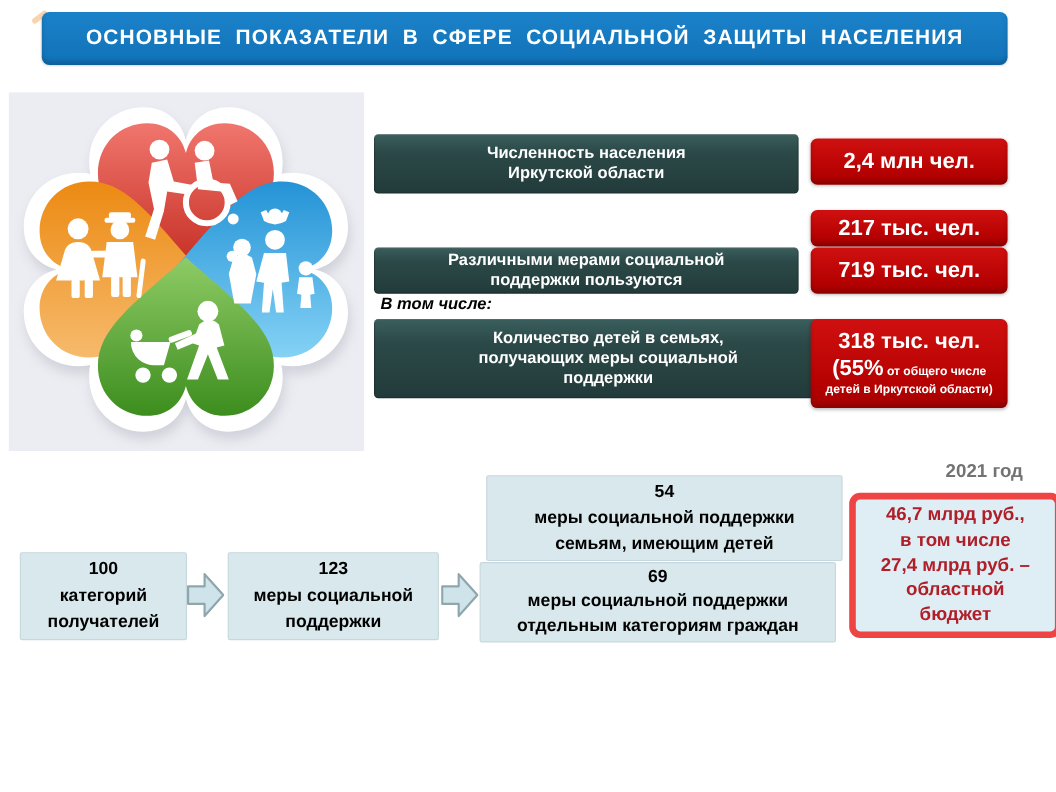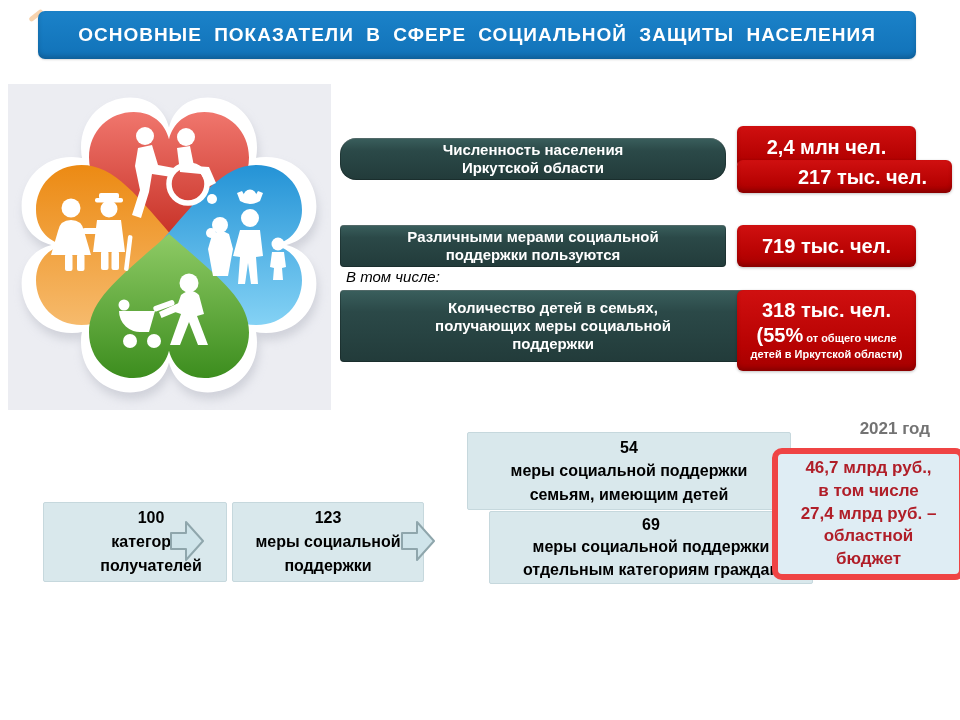--- a/index.html
+++ b/index.html
@@ -33,32 +33,32 @@
   .value-box{
     position:absolute;left:737px;width:179px;border-radius:6px;
     background:linear-gradient(#d01010,#b70202 70%,#a50000);
     box-shadow:inset 0 -3px 4px rgba(0,0,0,.18), 0 1px 3px rgba(0,0,0,.25);
     color:#fff;font-weight:bold;font-size:20px;text-align:center;
     display:flex;flex-direction:column;align-items:center;justify-content:center;line-height:1.1;
   }
   .value-note{font-size:11px;line-height:1.25;margin-top:2px;font-weight:bold;padding:0 6px;}
   .value-note .note-lead{font-size:20px;}
   .including{
-    position:absolute;left:346px;top:268px;color:#000;font-weight:normal;font-style:italic;font-size:15px;
+    position:absolute;left:346px;top:268px;color:#000;font-weight:bold;font-style:italic;font-size:15px;
   }
   
   .pale-box{
     position:absolute;background:#D9E8EC;border:1px solid #c6d8dd;border-radius:2px;
     color:#000;font-weight:bold;font-size:16px;text-align:center;line-height:1.5;
-    display:flex;align-items:center;justify-content:center;white-space:pre-line;margin-left:25px;
-  }
-  .flow-box-1{left:18px;top:502px;width:150px;height:78px;padding-left:32px;}
+    display:flex;align-items:center;justify-content:center;white-space:pre-line;
+  }
+  .flow-box-1{left:18px;top:502px;width:150px;height:78px;}
   .flow-box-2{left:207px;top:502px;width:190px;height:78px;}
   .stack-box-1{left:442px;top:432px;width:322px;height:76px;line-height:1.45;}
-  .stack-box-2{left:464px;top:511px;width:322px;height:71px;line-height:1.4;}
+  .stack-box-2{left:436px;top:511px;width:322px;height:71px;line-height:1.4;}
   .flow-arrow{position:absolute;width:34px;height:44px;}
   .flow-arrow-1{left:170px;top:519px;}
   .flow-arrow-2{left:401px;top:519px;}
   .year-label{position:absolute;left:790px;top:419px;width:140px;text-align:right;
     color:#737373;font-weight:bold;font-size:17px;}
   .budget-box{
     position:absolute;left:772px;top:448px;width:181px;height:120px;border-radius:10px;
     background:#DFEDF4;border:6px solid #ef4444;
     color:#B01E28;font-weight:bold;font-size:17px;line-height:1.35;text-align:center;
     display:flex;align-items:center;justify-content:center;white-space:pre-line;
@@ -157,27 +157,27 @@
         <path d="M12,-21 l-24,11 2.5,6 24,-10 z"></path>
         <path d="M-52,-11 a21,21 0 0 0 23,21 h7 l6,-21 z"></path>
         <circle cx="-47" cy="-17" r="5.5"></circle>
         <rect x="-18" y="-19" width="22" height="5.5" rx="2.5" transform="rotate(-20 -7 -16)"></rect>
         <circle cx="-41" cy="19" r="7"></circle>
         <circle cx="-17" cy="19" r="7"></circle>
       </g>
     </svg>
   </div>
 
-  <div class="bar-label" style="top:138px;height:42px;border-radius:16px;">Численность населения
+  <div class="bar-label" style="top:122px;height:54px;">Численность населения
 Иркутской области</div>
   <div class="value-box" style="top:126px;height:42px;">
     <span>2,4 млн чел.</span>
   </div>
 
-  <div class="value-box" style="top:160px;height:33px;padding-left:36px;">
+  <div class="value-box" style="top:191px;height:33px;">
     <span>217 тыс. чел.</span>
   </div>
 
   <div class="bar-label" style="top:225px;height:42px;">Различными мерами социальной
 поддержки пользуются</div>
   <div class="value-box" style="top:225px;height:42px;">
     <span>719 тыс. чел.</span>
   </div>
 
   <div class="including">В том числе:</div>

